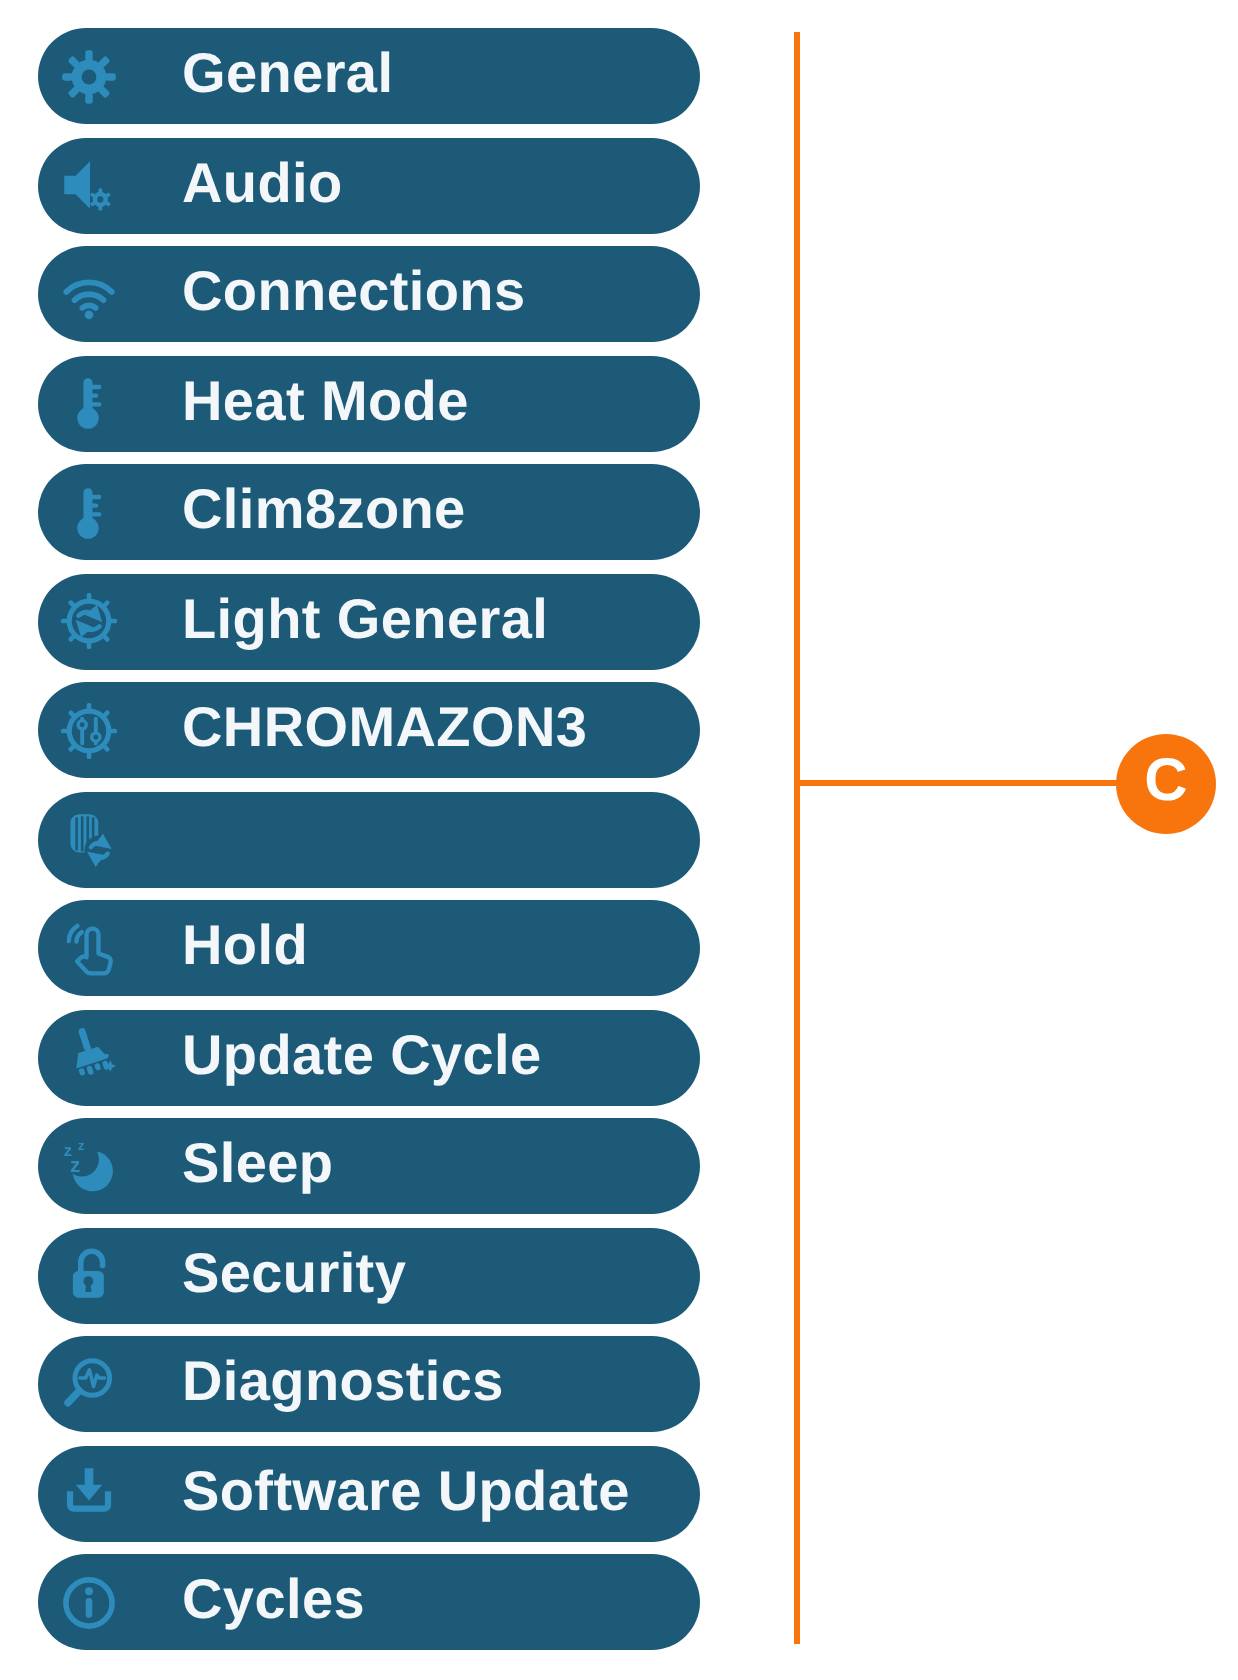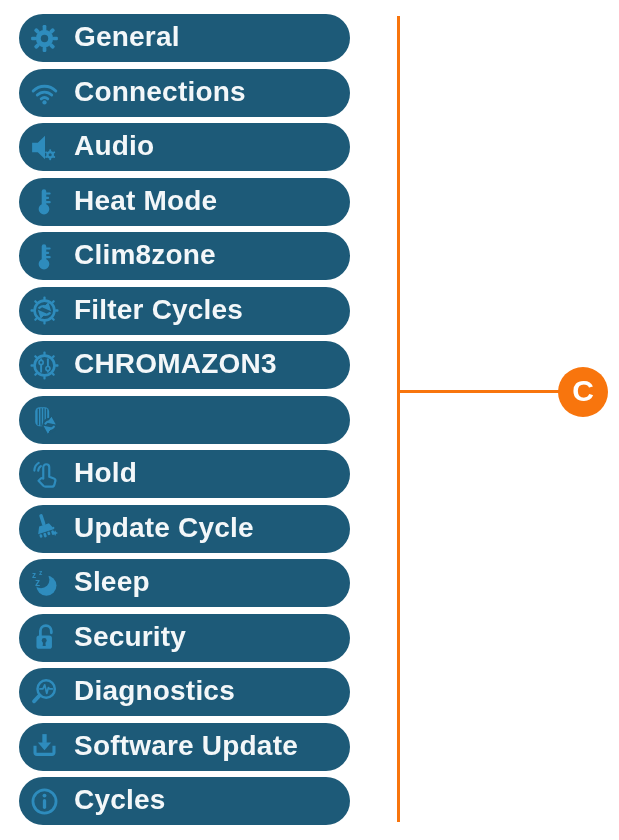--- a/index.html
+++ b/index.html
@@ -9,21 +9,21 @@
     --orange:#f8750d;
     --bg:#ffffff;
   }
   *{margin:0;padding:0;box-sizing:border-box;}
   html,body{width:619px;height:840px;background:var(--bg);overflow:hidden;
     font-family:"Liberation Sans", sans-serif;}
   .stage{position:relative;width:619px;height:840px;background:var(--bg);}
   .menu{position:absolute;left:19px;top:14px;width:331px;
     display:flex;flex-direction:column;gap:6.5px;}
   .pill{height:48px;border-radius:24px;background:var(--pill);
-    display:flex;align-items:center;padding-left:8px;gap:13px;cursor:pointer;}
+    display:flex;align-items:center;padding-left:8px;gap:30px;cursor:pointer;}
   .icon{width:34px;height:34px;flex:0 0 34px;display:flex;align-items:center;
     justify-content:center;color:var(--icon);}
   .icon svg{width:33px;height:33px;display:block;}
   .hole{fill:var(--pill);}
   .label{color:var(--text);font-size:28px;font-weight:700;letter-spacing:0.2px;
     white-space:nowrap;line-height:1;padding-bottom:2px;}
   .callout-v{position:absolute;left:397px;top:16px;width:3px;height:806px;
     background:var(--orange);}
   .callout-h{position:absolute;left:399px;top:390px;width:160px;height:3px;
     background:var(--orange);}
@@ -65,47 +65,47 @@
             <circle cx="16" cy="16" r="8.4"></circle>
           </g>
           <circle cx="16" cy="16" r="3.6" class="hole"></circle>
         </svg>
       </span>
       <span class="label">General</span>
     </div>
 
     <div class="pill">
       <span class="icon">
-        <svg viewBox="0 0 32 32" fill="none" stroke="currentColor" stroke-linecap="round">
-          <path d="M5 14.5 a15.5 15.5 0 0 1 22 0" stroke-width="2.8"></path>
-          <path d="M9 18.5 a10 10 0 0 1 14 0" stroke-width="2.8"></path>
-          <path d="M12.8 22.2 a5 5 0 0 1 6.4 0" stroke-width="2.8"></path>
-          <circle cx="16" cy="25.6" r="2.1" fill="currentColor" stroke="none"></circle>
-        </svg>
-      </span>
-      <span class="label">Connections</span>
-    </div>
-
-    <div class="pill">
-      <span class="icon">
         <svg viewBox="0 0 32 32">
           <polygon fill="currentColor" points="4,11.5 9.5,11.5 16.5,4.5 16.5,27.5 9.5,20.5 4,20.5"></polygon>
           <g fill="currentColor">
             <rect x="20.6" y="17.6" width="1.8" height="2.8" rx="0.7"></rect>
             <rect x="20.6" y="17.6" width="1.8" height="2.8" rx="0.7" transform="rotate(60 21.5 23)"></rect>
             <rect x="20.6" y="17.6" width="1.8" height="2.8" rx="0.7" transform="rotate(120 21.5 23)"></rect>
             <rect x="20.6" y="17.6" width="1.8" height="2.8" rx="0.7" transform="rotate(180 21.5 23)"></rect>
             <rect x="20.6" y="17.6" width="1.8" height="2.8" rx="0.7" transform="rotate(240 21.5 23)"></rect>
             <rect x="20.6" y="17.6" width="1.8" height="2.8" rx="0.7" transform="rotate(300 21.5 23)"></rect>
             <circle cx="21.5" cy="23" r="3.7"></circle>
           </g>
           <circle cx="21.5" cy="23" r="1.5" class="hole"></circle>
         </svg>
       </span>
       <span class="label">Audio</span>
+    </div>
+
+    <div class="pill">
+      <span class="icon">
+        <svg viewBox="0 0 32 32" fill="none" stroke="currentColor" stroke-linecap="round">
+          <path d="M5 14.5 a15.5 15.5 0 0 1 22 0" stroke-width="2.8"></path>
+          <path d="M9 18.5 a10 10 0 0 1 14 0" stroke-width="2.8"></path>
+          <path d="M12.8 22.2 a5 5 0 0 1 6.4 0" stroke-width="2.8"></path>
+          <circle cx="16" cy="25.6" r="2.1" fill="currentColor" stroke="none"></circle>
+        </svg>
+      </span>
+      <span class="label">Connections</span>
     </div>
 
     <div class="pill">
       <span class="icon">
         <svg viewBox="0 0 32 32" fill="currentColor">
           <rect x="13.3" y="4" width="4.4" height="17" rx="2.2"></rect>
           <circle cx="15.5" cy="23.3" r="5.2"></circle>
           <rect x="16.5" y="7.2" width="5.5" height="2.1" rx="1"></rect>
           <rect x="16.5" y="11.4" width="4" height="2.1" rx="1"></rect>
           <rect x="16.5" y="15.6" width="5.5" height="2.1" rx="1"></rect>
@@ -140,21 +140,21 @@
             <rect x="14.9" y="2.4" width="2.2" height="3.6" rx="0.9" transform="rotate(270 16 16)"></rect>
             <rect x="14.9" y="2.4" width="2.2" height="3.6" rx="0.9" transform="rotate(315 16 16)"></rect>
           </g>
           <circle cx="16" cy="16" r="9.6" fill="none" stroke="currentColor" stroke-width="2.5"></circle>
           <g stroke="currentColor" stroke-width="2.2" fill="none" stroke-linecap="round">
             <path d="M10.9 13.4 a6.3 6.3 0 0 1 9 0.4" marker-end="url(#ah)"></path>
             <path d="M21.1 18.6 a6.3 6.3 0 0 1 -9 -0.4" marker-end="url(#ah)"></path>
           </g>
         </svg>
       </span>
-      <span class="label">Filter Cycles</span>
+      <span class="label">Light General</span>
     </div>
 
     <div class="pill">
       <span class="icon">
         <svg viewBox="0 0 32 32">
           <g fill="currentColor">
             <rect x="14.9" y="2.4" width="2.2" height="3.6" rx="0.9"></rect>
             <rect x="14.9" y="2.4" width="2.2" height="3.6" rx="0.9" transform="rotate(45 16 16)"></rect>
             <rect x="14.9" y="2.4" width="2.2" height="3.6" rx="0.9" transform="rotate(90 16 16)"></rect>
             <rect x="14.9" y="2.4" width="2.2" height="3.6" rx="0.9" transform="rotate(135 16 16)"></rect>

